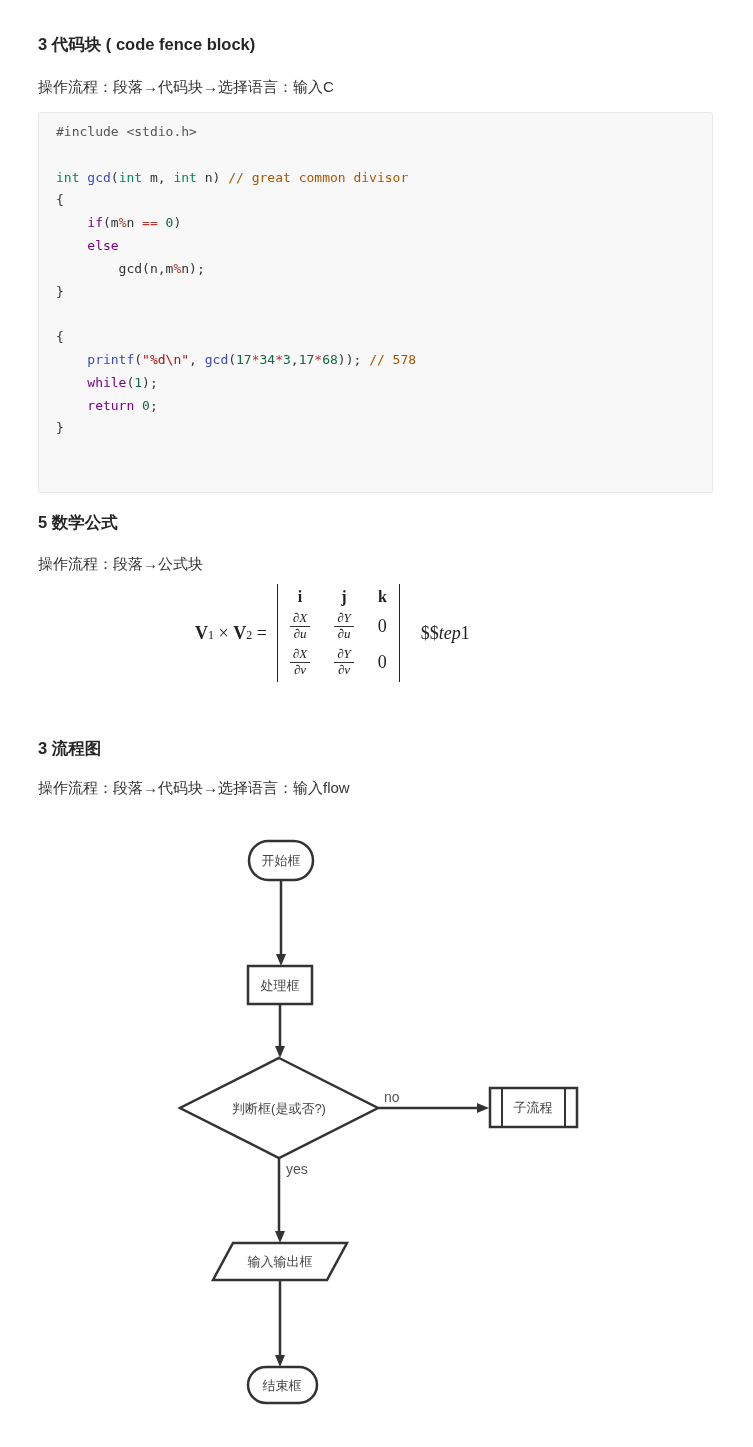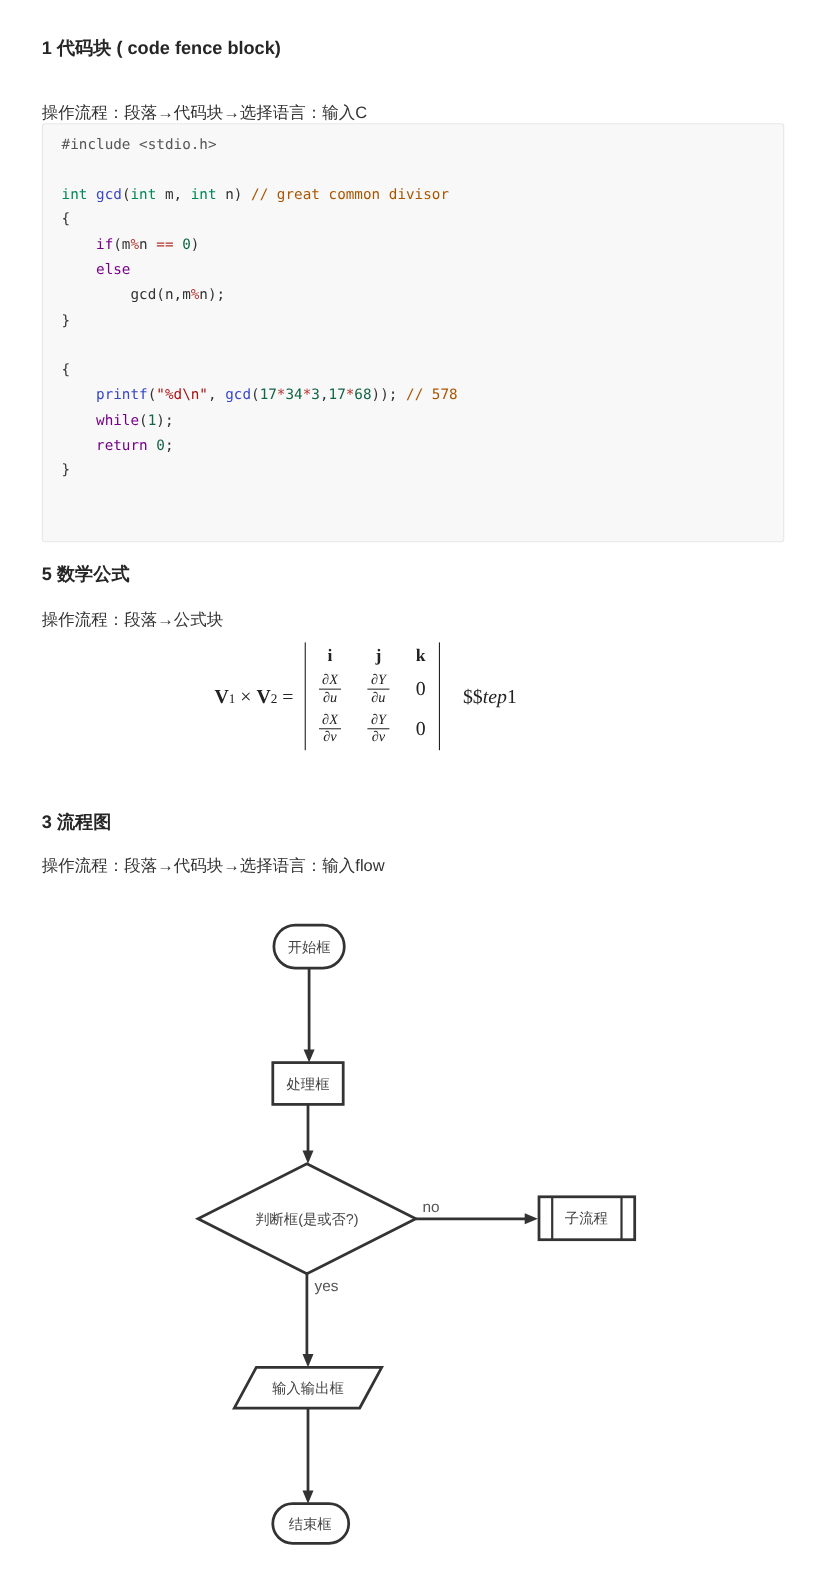--- a/index.html
+++ b/index.html
@@ -59,22 +59,22 @@
   .flow-line{stroke:var(--flow-stroke);stroke-width:2.5;fill:none;}
   .flow-arrow{fill:var(--flow-stroke);stroke:none;}
   .flow-text{font-family:"Liberation Sans","DejaVu Sans",sans-serif;font-size:13px;fill:var(--flow-text);}
   .flow-label{font-family:"Liberation Sans","DejaVu Sans",sans-serif;font-size:14px;fill:#555;}
 </style>
 </head>
 <body>
 
 <div class="page">
 
-  <div class="sec-heading" style="top:33px;">1 代码块 ( code fence block)</div>
-  <div class="sec-para" style="top:92px;">操作流程：段落→代码块→选择语言：输入C</div>
+  <div class="sec-heading" style="top:33px;">3 代码块 ( code fence block)</div>
+  <div class="sec-para" style="top:76px;">操作流程：段落→代码块→选择语言：输入C</div>
 
   <div class="code-block">
     <div>
         <div class="code-line"><span class="tok-meta">#include &lt;stdio.h&gt;</span></div>
         <div class="code-line">&nbsp;</div>
         <div class="code-line"><span class="tok-type">int</span><span class="tok-plain"> </span><span class="tok-def">gcd</span><span class="tok-plain">(</span><span class="tok-type">int</span><span class="tok-plain"> m, </span><span class="tok-type">int</span><span class="tok-plain"> n) </span><span class="tok-comment">// great common divisor</span></div>
         <div class="code-line"><span class="tok-plain">{</span></div>
         <div class="code-line"><span class="tok-plain">    </span><span class="tok-keyword">if</span><span class="tok-plain">(m</span><span class="tok-operator">%</span><span class="tok-plain">n </span><span class="tok-operator">==</span><span class="tok-plain"> </span><span class="tok-number">0</span><span class="tok-plain">)</span></div>
         <div class="code-line"><span class="tok-plain">    </span><span class="tok-keyword">else</span></div>
         <div class="code-line"><span class="tok-plain">        gcd(n,m</span><span class="tok-operator">%</span><span class="tok-plain">n);</span></div>

